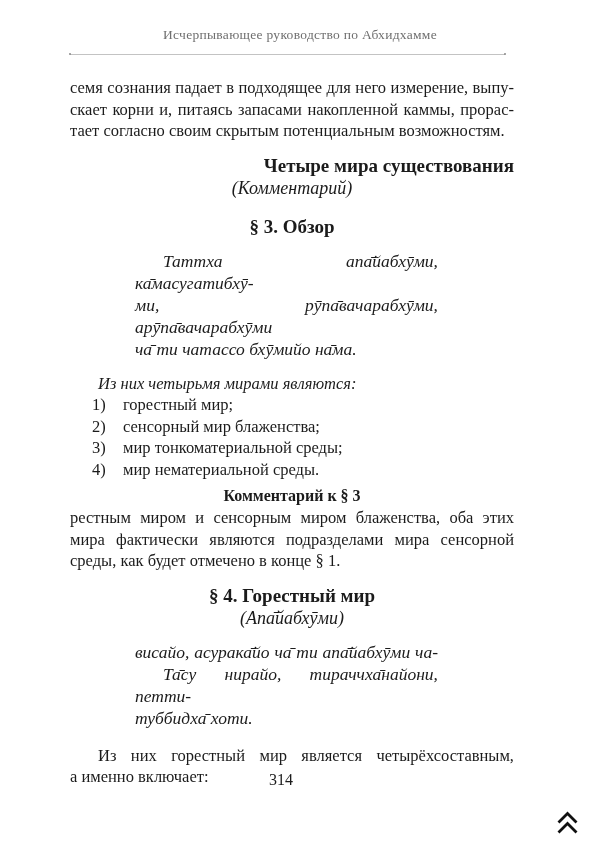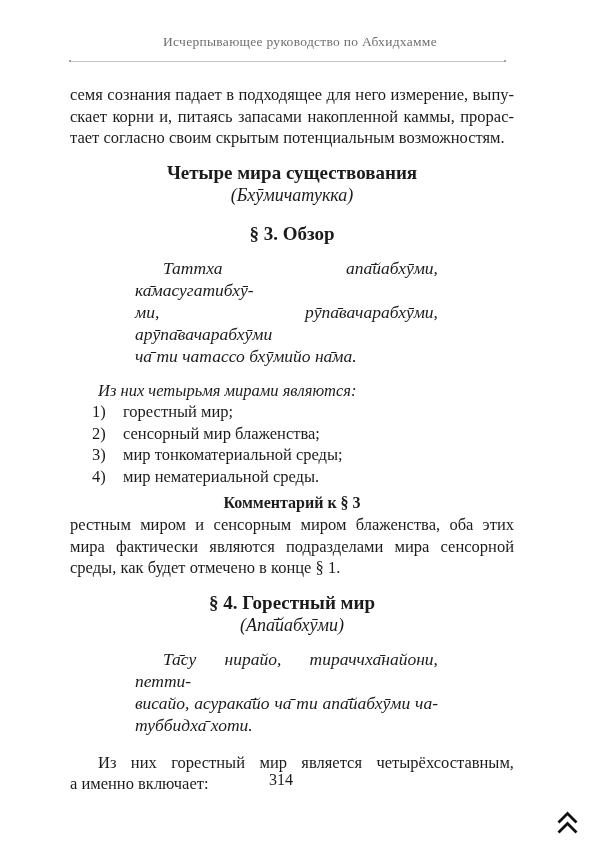--- a/index.html
+++ b/index.html
@@ -2,38 +2,38 @@
 <html lang="ru"><head>
 <meta charset="utf-8">
 <style>
   html,body { margin:0; padding:0; }
   .page {
     position:relative; width:600px; height:852px; background:#ffffff;
     font-family:"Liberation Serif","DejaVu Serif",serif;
     color:#1b1b1b; font-size:16.5px; line-height:21.5px; overflow:hidden;
   }
   .running-header {
-    padding-top:34px; text-align:center;
+    padding-top:27px; text-align:center;
     font-size:13.5px; line-height:16px; letter-spacing:0.3px; color:#6f6f6f;
   }
   .header-rule {
     position:relative; margin:11px 95px 0 70px; height:0;
     border-top:1px solid #c3c3c3;
   }
   .header-rule::before, .header-rule::after {
     content:""; position:absolute; top:-2px; width:2px; height:2px;
     background:#8a8a8a; border-radius:50%;
   }
   .header-rule::before { left:-1px; }
   .header-rule::after { right:-1px; }
   .content { margin:22px 86px 0 70px; }
   .tline { min-height:21.5px; }
   .jline { text-align:justify; text-align-last:justify; }
   .indent { text-indent:28px; }
-  .chapter-title { margin-top:12px; text-align:center; font-weight:bold; font-size:19px; line-height:23px; }
+  .chapter-title { margin-top:12px; text-align:right; font-weight:bold; font-size:19px; line-height:23px; }
   .chapter-subtitle { text-align:center; font-style:italic; font-size:18px; line-height:22px; }
   .section-heading { margin-top:16px; text-align:center; font-weight:bold; font-size:19px; line-height:23px; }
   .pali-quote { margin:12px 0 0 65px; width:303px; font-style:italic; font-size:17.5px; line-height:22px; }
   .pali-quote .tline { min-height:22px; }
   .q-indent { text-indent:28px; }
   .list-intro { margin-top:13px; text-indent:28px;font-style:italic; }
   .world-list { margin-top:0; }
   .list-row { padding-left:22px; }
   .list-num { display:inline-block; width:31px; }
   .commentary-heading { margin-top:4px; text-align:center; font-weight:bold; font-size:16px; line-height:23px; }
@@ -61,21 +61,21 @@
 
   <div class="content">
 
     <div>
         <div class="tline jline">семя сознания падает в подходящее для него измерение, выпу-</div>
         <div class="tline jline">скает корни и, питаясь запасами накопленной каммы, прорас-</div>
         <div class="tline">тает согласно своим скрытым потенциальным возможностям.</div>
       </div>
 
     <div class="chapter-title">Четыре мира существования</div>
-    <div class="chapter-subtitle">(Бхӯмичатукка)</div>
+    <div class="chapter-subtitle">(Комментарий)</div>
 
     <div class="section-heading">§ 3. Обзор</div>
 
     <div class="pali-quote">
       <div class="tline jline q-indent">Таттха апа̄йабхӯми, ка̄масугатибхӯ-</div>
       <div class="tline jline">ми, рӯпа̄вачарабхӯми, арӯпа̄вачарабхӯми</div>
       <div class="tline">ча̄ ти чатассо бхӯмийо на̄ма.</div>
     </div>
 
     <div class="list-intro">Из них четырьмя мирами являются:</div>
@@ -102,22 +102,22 @@
           <div class="tline jline">рестным миром и сенсорным миром блаженства, оба этих</div>
           <div class="tline jline">мира фактически являются подразделами мира сенсорной</div>
           <div class="tline">среды, как будет отмечено в конце § 1.</div>
         </div>
     </div>
 
     <div class="section-heading" style="margin-top:12px;">§ 4. Горестный мир</div>
     <div class="chapter-subtitle">(Апа̄йабхӯми)</div>
 
     <div class="pali-quote">
+      <div class="tline jline">висайо, асурака̄йо ча̄ ти апа̄йабхӯми ча-</div>
       <div class="tline jline q-indent">Та̄су нирайо, тираччха̄найони, петти-</div>
-      <div class="tline jline">висайо, асурака̄йо ча̄ ти апа̄йабхӯми ча-</div>
       <div class="tline">туббидха̄ хоти.</div>
     </div>
 
     <div class="closing-para">
       <div class="tline jline indent">Из них горестный мир является четырёхсоставным,</div>
       <div class="tline">а именно включает:</div>
     </div>
 
   </div>
 

